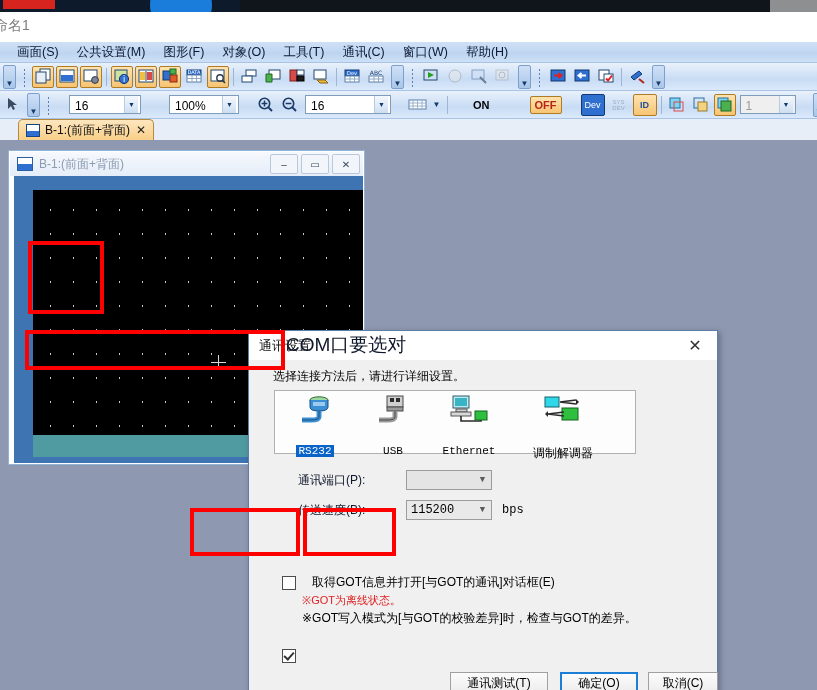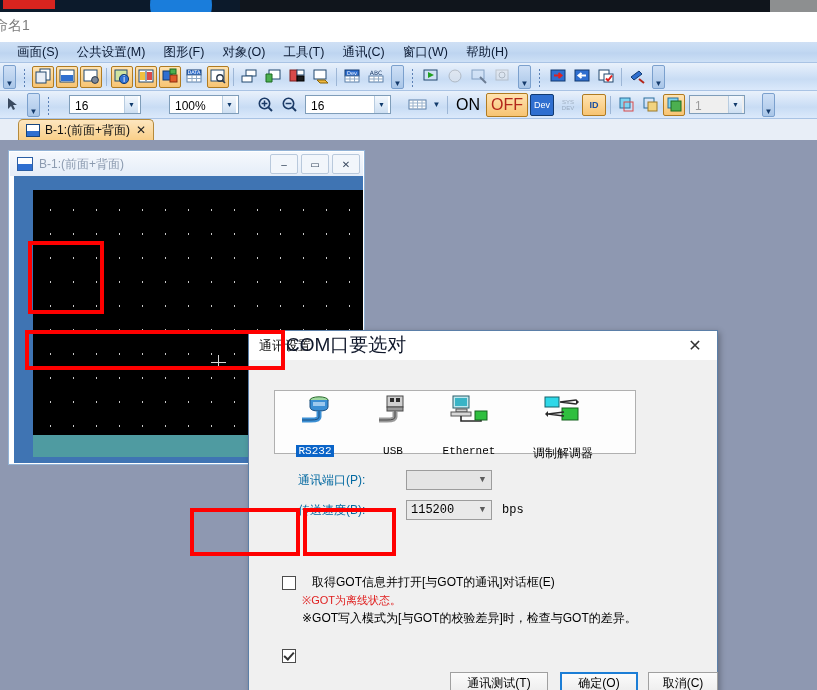--- a/index.html
+++ b/index.html
@@ -44,21 +44,21 @@
   .tb-btn.hot{background:linear-gradient(to bottom,#ffe3b0,#f7c473);border:1px solid #b07b21;}
   .tb-btn svg{display:block;}
   .tb-overflow{width:11px;height:22px;flex:none;background:linear-gradient(to bottom,#cfe0f6,#a9c6e8);
     border:1px solid #7ba0cd;border-radius:2px;display:flex;align-items:flex-end;justify-content:center;
     font-size:8px;color:#143a6b;margin:0 3px;}
   .tb-combo{height:19px;background:#fff;border:1px solid #7f9db9;display:flex;align-items:flex-end;
     justify-content:space-between;font-size:12px;padding:0 2px 0 5px;box-sizing:border-box;margin:0 14px;flex:none;}
   .tb-combo .arr{width:13px;height:17px;background:linear-gradient(to bottom,#f4f8fd,#cddff2);
     border-left:1px solid #b8cce0;display:flex;align-items:center;justify-content:center;font-size:7px;color:#103a6b;}
   .tb-combo.disabled{background:#efefef;color:#9a9a9a;}
-  .txt-btn{font-size:16px;font-weight:normal;padding:2px 4px;margin:0 1px;flex:none;font-family:"Liberation Sans",sans-serif;}
+  .txt-btn{font-size:11px;font-weight:bold;padding:2px 4px;margin:0 18px;flex:none;font-family:"Liberation Sans",sans-serif;}
   .txt-btn.boxed{border:1px solid #b07b21;background:linear-gradient(to bottom,#ffe3b0,#f7c473);color:#b3261a;border-radius:2px;}
 
   
   #tabstrip{position:absolute;left:0;top:119px;width:817px;height:21px;background:#e8eef7;}
   #doc-tab{position:absolute;left:18px;top:0px;height:21px;
     background:linear-gradient(to bottom,#fde6bf,#f9cf89);border:1px solid #b58a3c;
     border-bottom:none;border-radius:5px 5px 0 0;display:flex;align-items:center;padding:0 7px;box-sizing:border-box;}
   #doc-tab .tab-ico{width:12px;height:11px;background:linear-gradient(to bottom,#ffffff 50%,#2f6fd0 50%);
     border:1px solid #17457f;margin-right:5px;flex:none;}
   #doc-tab .tab-label{font-size:12px;color:#111;white-space:nowrap;}
@@ -104,21 +104,21 @@
   #conn-panel{position:absolute;left:24px;top:30px;width:360px;height:62px;background:#fdfdfd;border:1px solid #b0b0b0;}
   .conn-item{position:absolute;top:3px;width:72px;height:56px;display:flex;flex-direction:column;
     align-items:center;justify-content:flex-start;gap:18px;}
   .conn-item .ico{height:34px;display:flex;align-items:center;justify-content:center;}
   .conn-label{font-family:"Liberation Mono","DejaVu Sans Mono",monospace;font-size:11px;color:#000;margin-top:1px;}
   .conn-item.selected .conn-label{background:#0a64c8;color:#fff;padding:0 2px;}
   .conn-item.cjk .conn-label{font-family:"Liberation Sans",sans-serif;font-size:12px;}
 
   
   .field-row{position:absolute;display:flex;align-items:center;}
-  .field-label{font-size:12px;color:#0369a1;width:108px;}
+  .field-label{font-size:12px;color:#0f172a;width:108px;}
   .dlg-combo{width:86px;height:20px;border:1px solid #9c9c9c;background:#e4e4e4;
     display:flex;align-items:center;justify-content:space-between;box-sizing:border-box;
     font-family:"Liberation Mono","DejaVu Sans Mono",monospace;font-size:12px;padding-left:4px;}
   .dlg-combo .arr{width:17px;height:18px;display:flex;align-items:center;justify-content:center;
     font-size:9px;color:#5b5b5b;}
   .dlg-combo.filled{background:#e9e9e9;color:#000;}
   .unit{font-family:"Liberation Mono","DejaVu Sans Mono",monospace;font-size:12px;margin-left:10px;}
 
   
   .cbx-row{position:absolute;display:flex;align-items:flex-start;gap:12px;}
@@ -443,20 +443,21 @@
   </div>
 
   <div id="dialog">
     <div id="dlg-titlebar">
       <span id="dlg-title">通讯设置</span>
       <span id="dlg-close">✕</span>
     </div>
 
     <div id="dlg-body">
 
+      <div id="dlg-hint">选择连接方法后，请进行详细设置。</div>
 
       <div id="conn-panel">
         <div class="conn-item selected" style="left:4px">
           <span class="ico">
             <svg width="36" height="32" viewBox="0 0 36 32">
               <ellipse cx="22" cy="6" rx="9" ry="3.2" fill="#9fd8a0" stroke="#2d6b30"></ellipse>
               <path d="M13 6 L13 13 Q13 17 22 17 Q31 17 31 13 L31 6" fill="#3b8fd4" stroke="#1b4f80"></path>
               <path d="M22 17 L22 23 Q22 26 14 26 L5 26" fill="none" stroke="#3b8fd4" stroke-width="5"></path>
               <path d="M22 17 L22 23 Q22 26 14 26 L5 26" fill="none" stroke="#1b4f80" stroke-width="1"></path>
               <rect x="16" y="8" width="12" height="4" fill="#dff0ff" opacity=".6"></rect>

